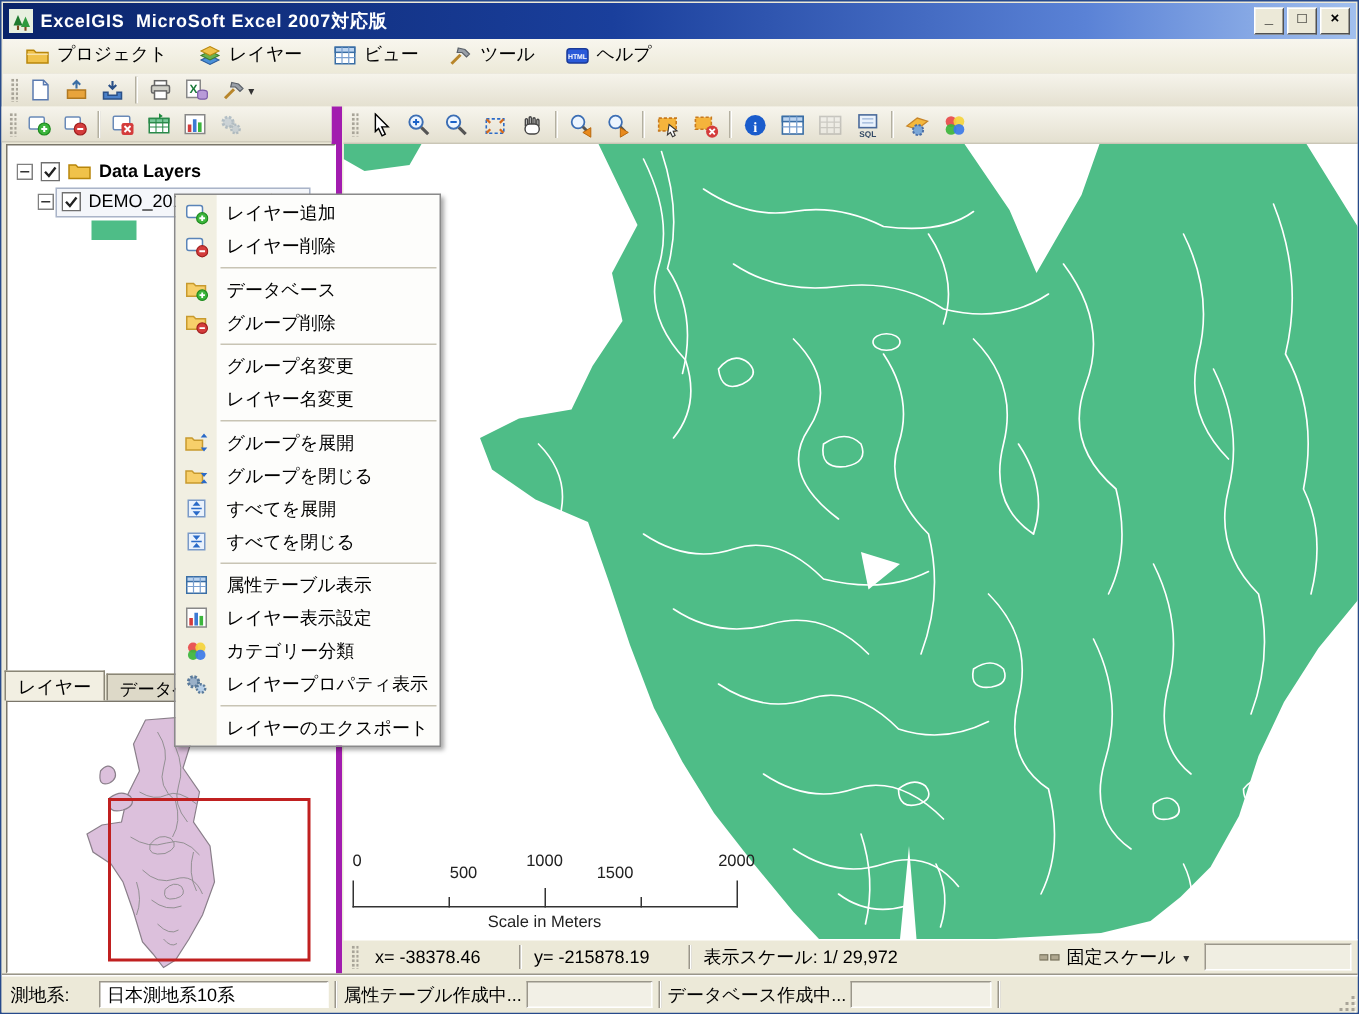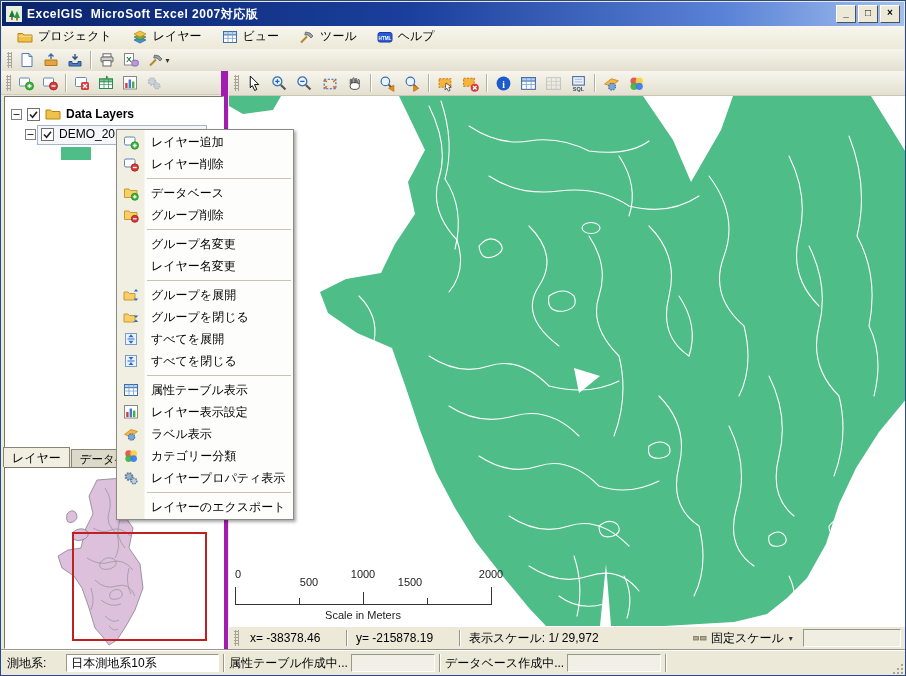--- a/index.html
+++ b/index.html
@@ -590,29 +590,20 @@
             <rect x="3.2" y="8" width="2.4" height="5" fill="#d43c3c"></rect>
             <rect x="6.6" y="4.5" width="2.4" height="8.5" fill="#3c7ad4"></rect>
             <rect x="10" y="6.6" width="2.4" height="6.4" fill="#3cb53c"></rect>
           </svg>
         </span>
         <span class="mi-label">レイヤー表示設定</span>
       </div>
     <div class="mi">
         <span class="mi-ic">
           <svg width="16" height="16" viewBox="0 0 16 16">
-            <path d="M1.5,8.5 L8,3.5 l6.5,2 -6.5,5z" fill="#f5b83c" stroke="#c8862a" stroke-width=".8"></path>
-            <circle cx="8.5" cy="11" r="3.2" fill="#7ba7d7" stroke="#4a6ea5" stroke-width="1.2" stroke-dasharray="1.5 1"></circle>
-          </svg>
-        </span>
-        <span class="mi-label">ラベル表示</span>
-      </div>
-    <div class="mi">
-        <span class="mi-ic">
-          <svg width="16" height="16" viewBox="0 0 16 16">
             <circle cx="5.7" cy="5.7" r="3.4" fill="#e84a4a" opacity=".92"></circle>
             <circle cx="10.6" cy="5.7" r="3.4" fill="#f5d43c" opacity=".92"></circle>
             <circle cx="5.7" cy="10.6" r="3.4" fill="#3cb53c" opacity=".92"></circle>
             <circle cx="10.6" cy="10.6" r="3.4" fill="#3c7ae8" opacity=".92"></circle>
           </svg>
         </span>
         <span class="mi-label">カテゴリー分類</span>
       </div>
     <div class="mi">
         <span class="mi-ic">

